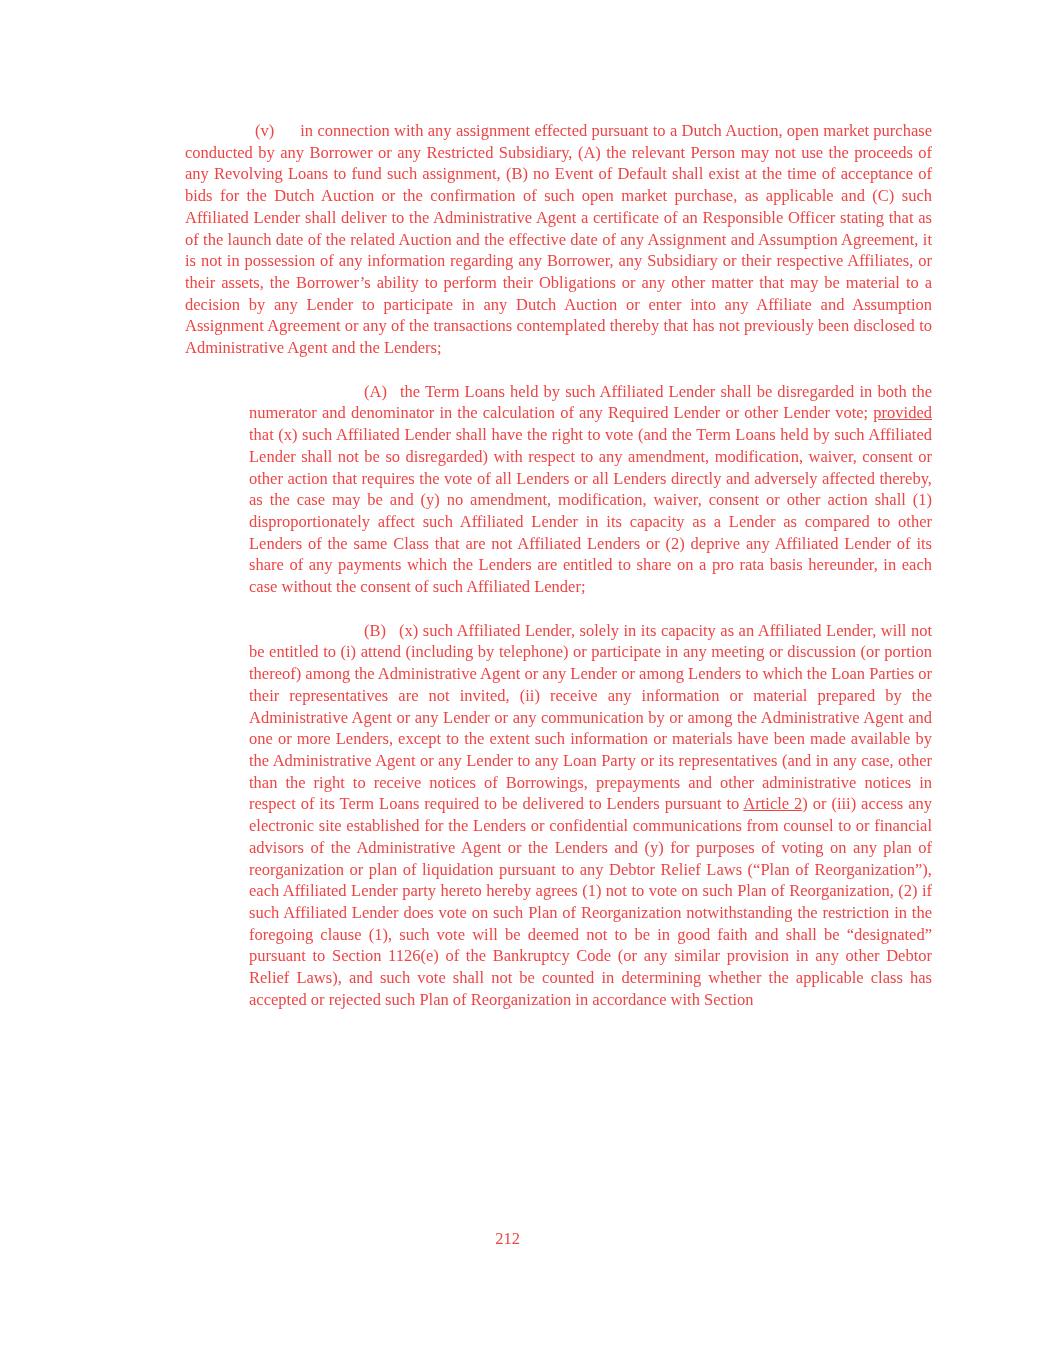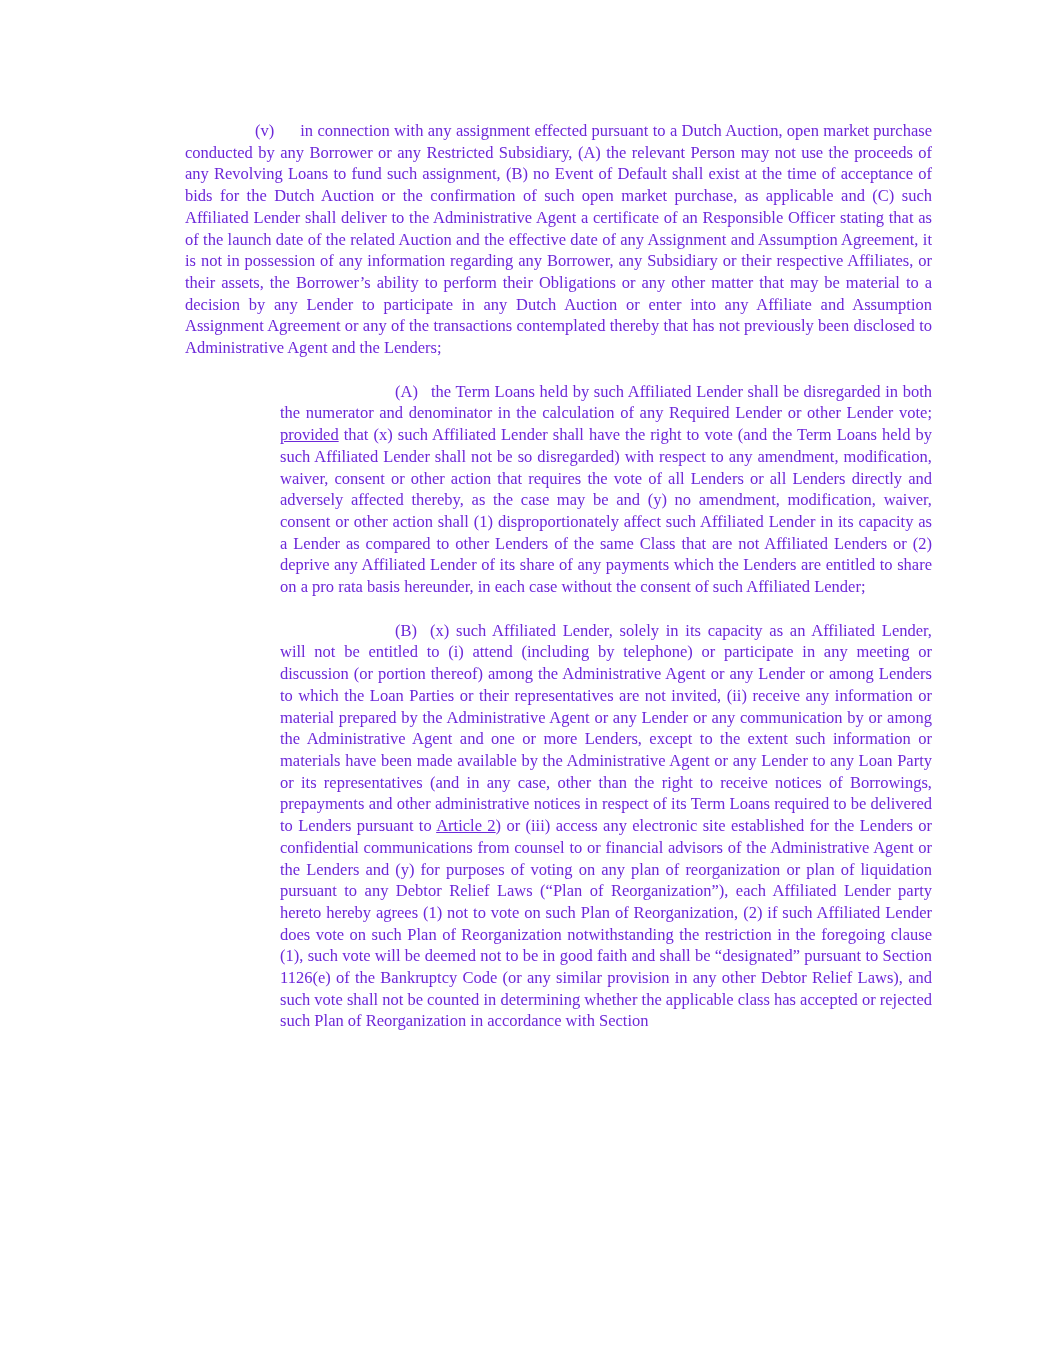--- a/index.html
+++ b/index.html
@@ -5,41 +5,41 @@
   html, body {
     margin: 0;
     padding: 0;
     background: #ffffff;
   }
   .page {
     position: relative;
     width: 1015px;
     height: 1365px;
     background: #ffffff;
-    color: #6d28d9;
+    color: #ef4444;
     font-family: "Liberation Serif", "DejaVu Serif", serif;
     font-size: 16.5px;
     line-height: 21.7px;
     overflow: hidden;
   }
   .content {
     position: absolute;
     left: 185px;
     top: 120px;
     width: 747px;
     text-align: justify;
   }
   p.para {
     margin: 0 0 22px 0;
   }
   p.level1 {
     text-indent: 70px;
   }
   p.level2 {
-    margin-left: 95px;
+    margin-left: 64px;
     text-indent: 115px;
   }
   .level1 .plabel { margin-right: 26px; }
   .level2 .plabel { margin-right: 13px; }
   .u { text-decoration: underline; }
   .page-number {
     position: absolute;
     left: 0;
     right: 0;
     top: 1228px;
@@ -48,13 +48,14 @@
 </style>
 </head>
 <body>
 
 <div class="page">
   <div class="content">
       <p class="para level1"><span class="plabel">(v)</span><span>in connection with any assignment effected pursuant to a Dutch Auction, open market purchase conducted by any Borrower or any Restricted Subsidiary, (A) the relevant Person may not use the proceeds of any Revolving Loans to fund such assignment, (B) no Event of Default shall exist at the time of acceptance of bids for the Dutch Auction or the confirmation of such open market purchase, as applicable and (C) such Affiliated Lender shall deliver to the Administrative Agent a certificate of an Responsible Officer stating that as of the launch date of the related Auction and the effective date of any Assignment and Assumption Agreement, it is not in possession of any information regarding any Borrower, any Subsidiary or their respective Affiliates, or their assets, the Borrower’s ability to perform their Obligations or any other matter that may be material to a decision by any Lender to participate in any Dutch Auction or enter into any Affiliate and Assumption Assignment Agreement or any of the transactions contemplated thereby that has not previously been disclosed to Administrative Agent and the Lenders;</span></p>
       <p class="para level2"><span class="plabel">(A)</span><span>the Term Loans held by such Affiliated Lender shall be disregarded in both the numerator and denominator in the calculation of any Required Lender or other Lender vote; </span><span class="u">provided</span><span> that (x) such Affiliated Lender shall have the right to vote (and the Term Loans held by such Affiliated Lender shall not be so disregarded) with respect to any amendment, modification, waiver, consent or other action that requires the vote of all Lenders or all Lenders directly and adversely affected thereby, as the case may be and (y) no amendment, modification, waiver, consent or other action shall (1) disproportionately affect such Affiliated Lender in its capacity as a Lender as compared to other Lenders of the same Class that are not Affiliated Lenders or (2) deprive any Affiliated Lender of its share of any payments which the Lenders are entitled to share on a pro rata basis hereunder, in each case without the consent of such Affiliated Lender;</span></p>
       <p class="para level2"><span class="plabel">(B)</span><span>(x) such Affiliated Lender, solely in its capacity as an Affiliated Lender, will not be entitled to (i) attend (including by telephone) or participate in any meeting or discussion (or portion thereof) among the Administrative Agent or any Lender or among Lenders to which the Loan Parties or their representatives are not invited, (ii) receive any information or material prepared by the Administrative Agent or any Lender or any communication by or among the Administrative Agent and one or more Lenders, except to the extent such information or materials have been made available by the Administrative Agent or any Lender to any Loan Party or its representatives (and in any case, other than the right to receive notices of Borrowings, prepayments and other administrative notices in respect of its Term Loans required to be delivered to Lenders pursuant to </span><span class="u">Article 2</span><span>) or (iii) access any electronic site established for the Lenders or confidential communications from counsel to or financial advisors of the Administrative Agent or the Lenders and (y) for purposes of voting on any plan of reorganization or plan of liquidation pursuant to any Debtor Relief Laws (“Plan of Reorganization”), each Affiliated Lender party hereto hereby agrees (1) not to vote on such Plan of Reorganization, (2) if such Affiliated Lender does vote on such Plan of Reorganization notwithstanding the restriction in the foregoing clause (1), such vote will be deemed not to be in good faith and shall be “designated” pursuant to Section 1126(e) of the Bankruptcy Code (or any similar provision in any other Debtor Relief Laws), and such vote shall not be counted in determining whether the applicable class has accepted or rejected such Plan of Reorganization in accordance with Section</span></p>
     </div>
+  <div class="page-number">212</div>
 </div>
 
 </body></html>

